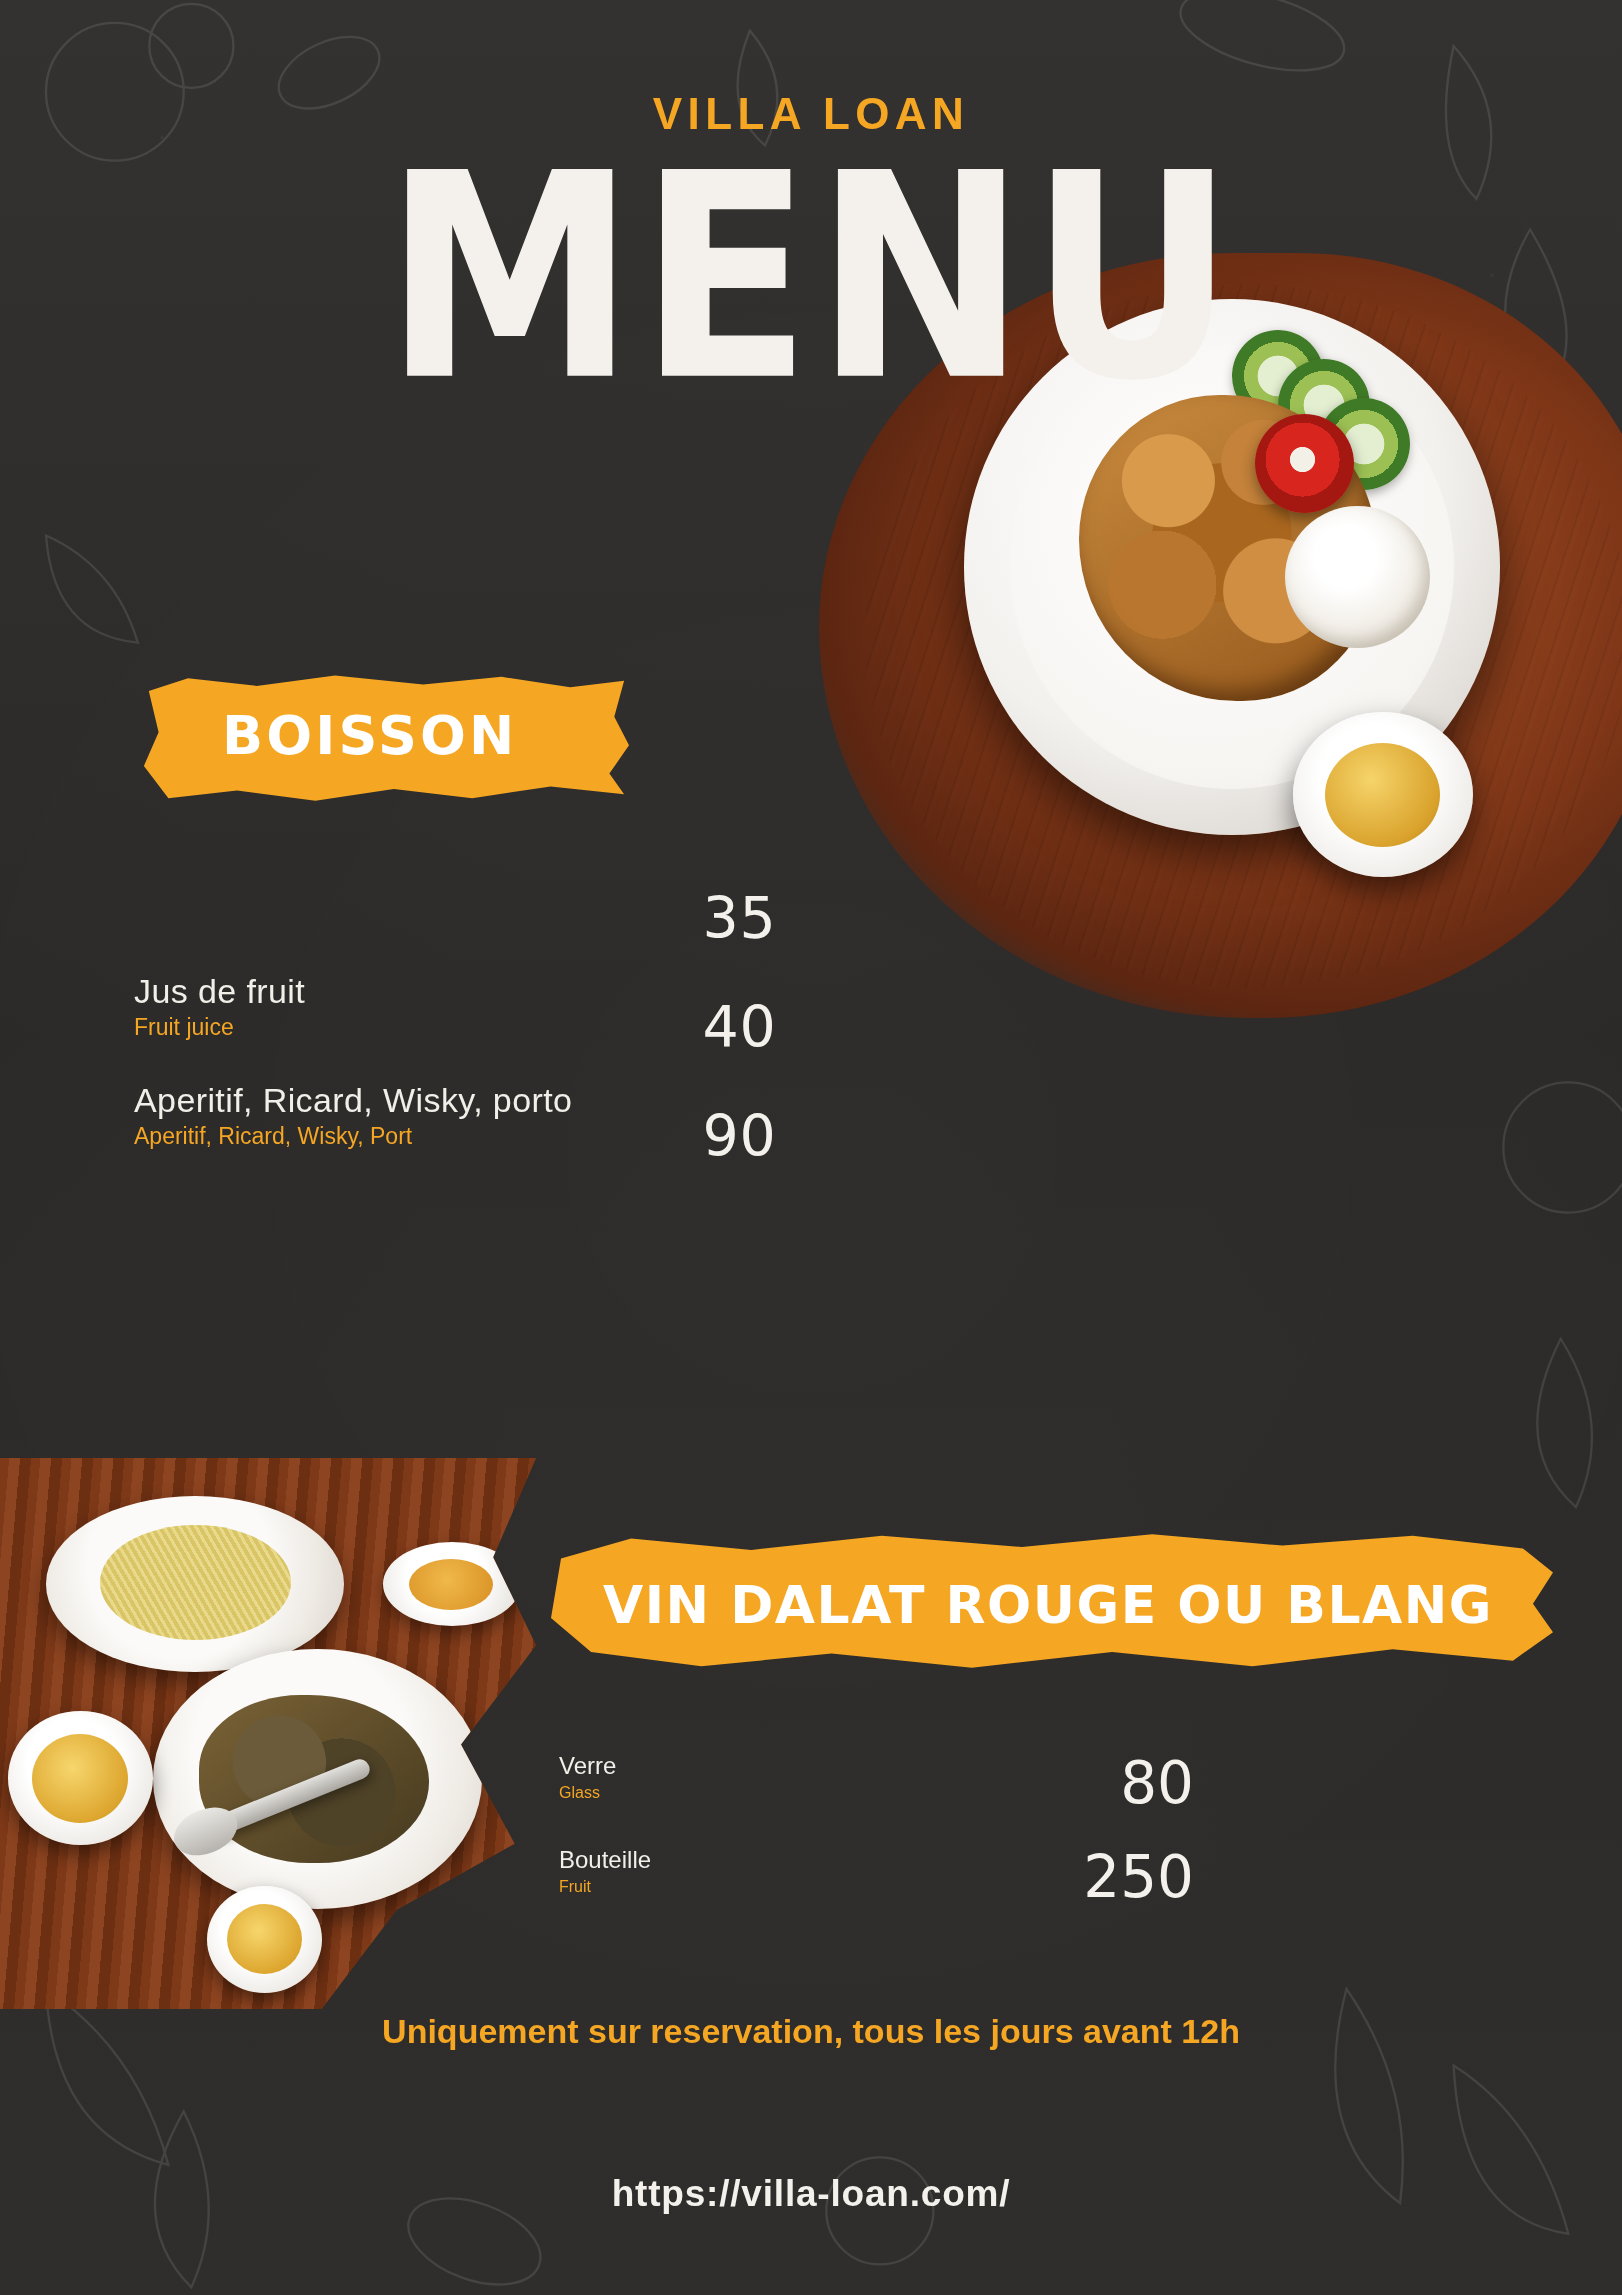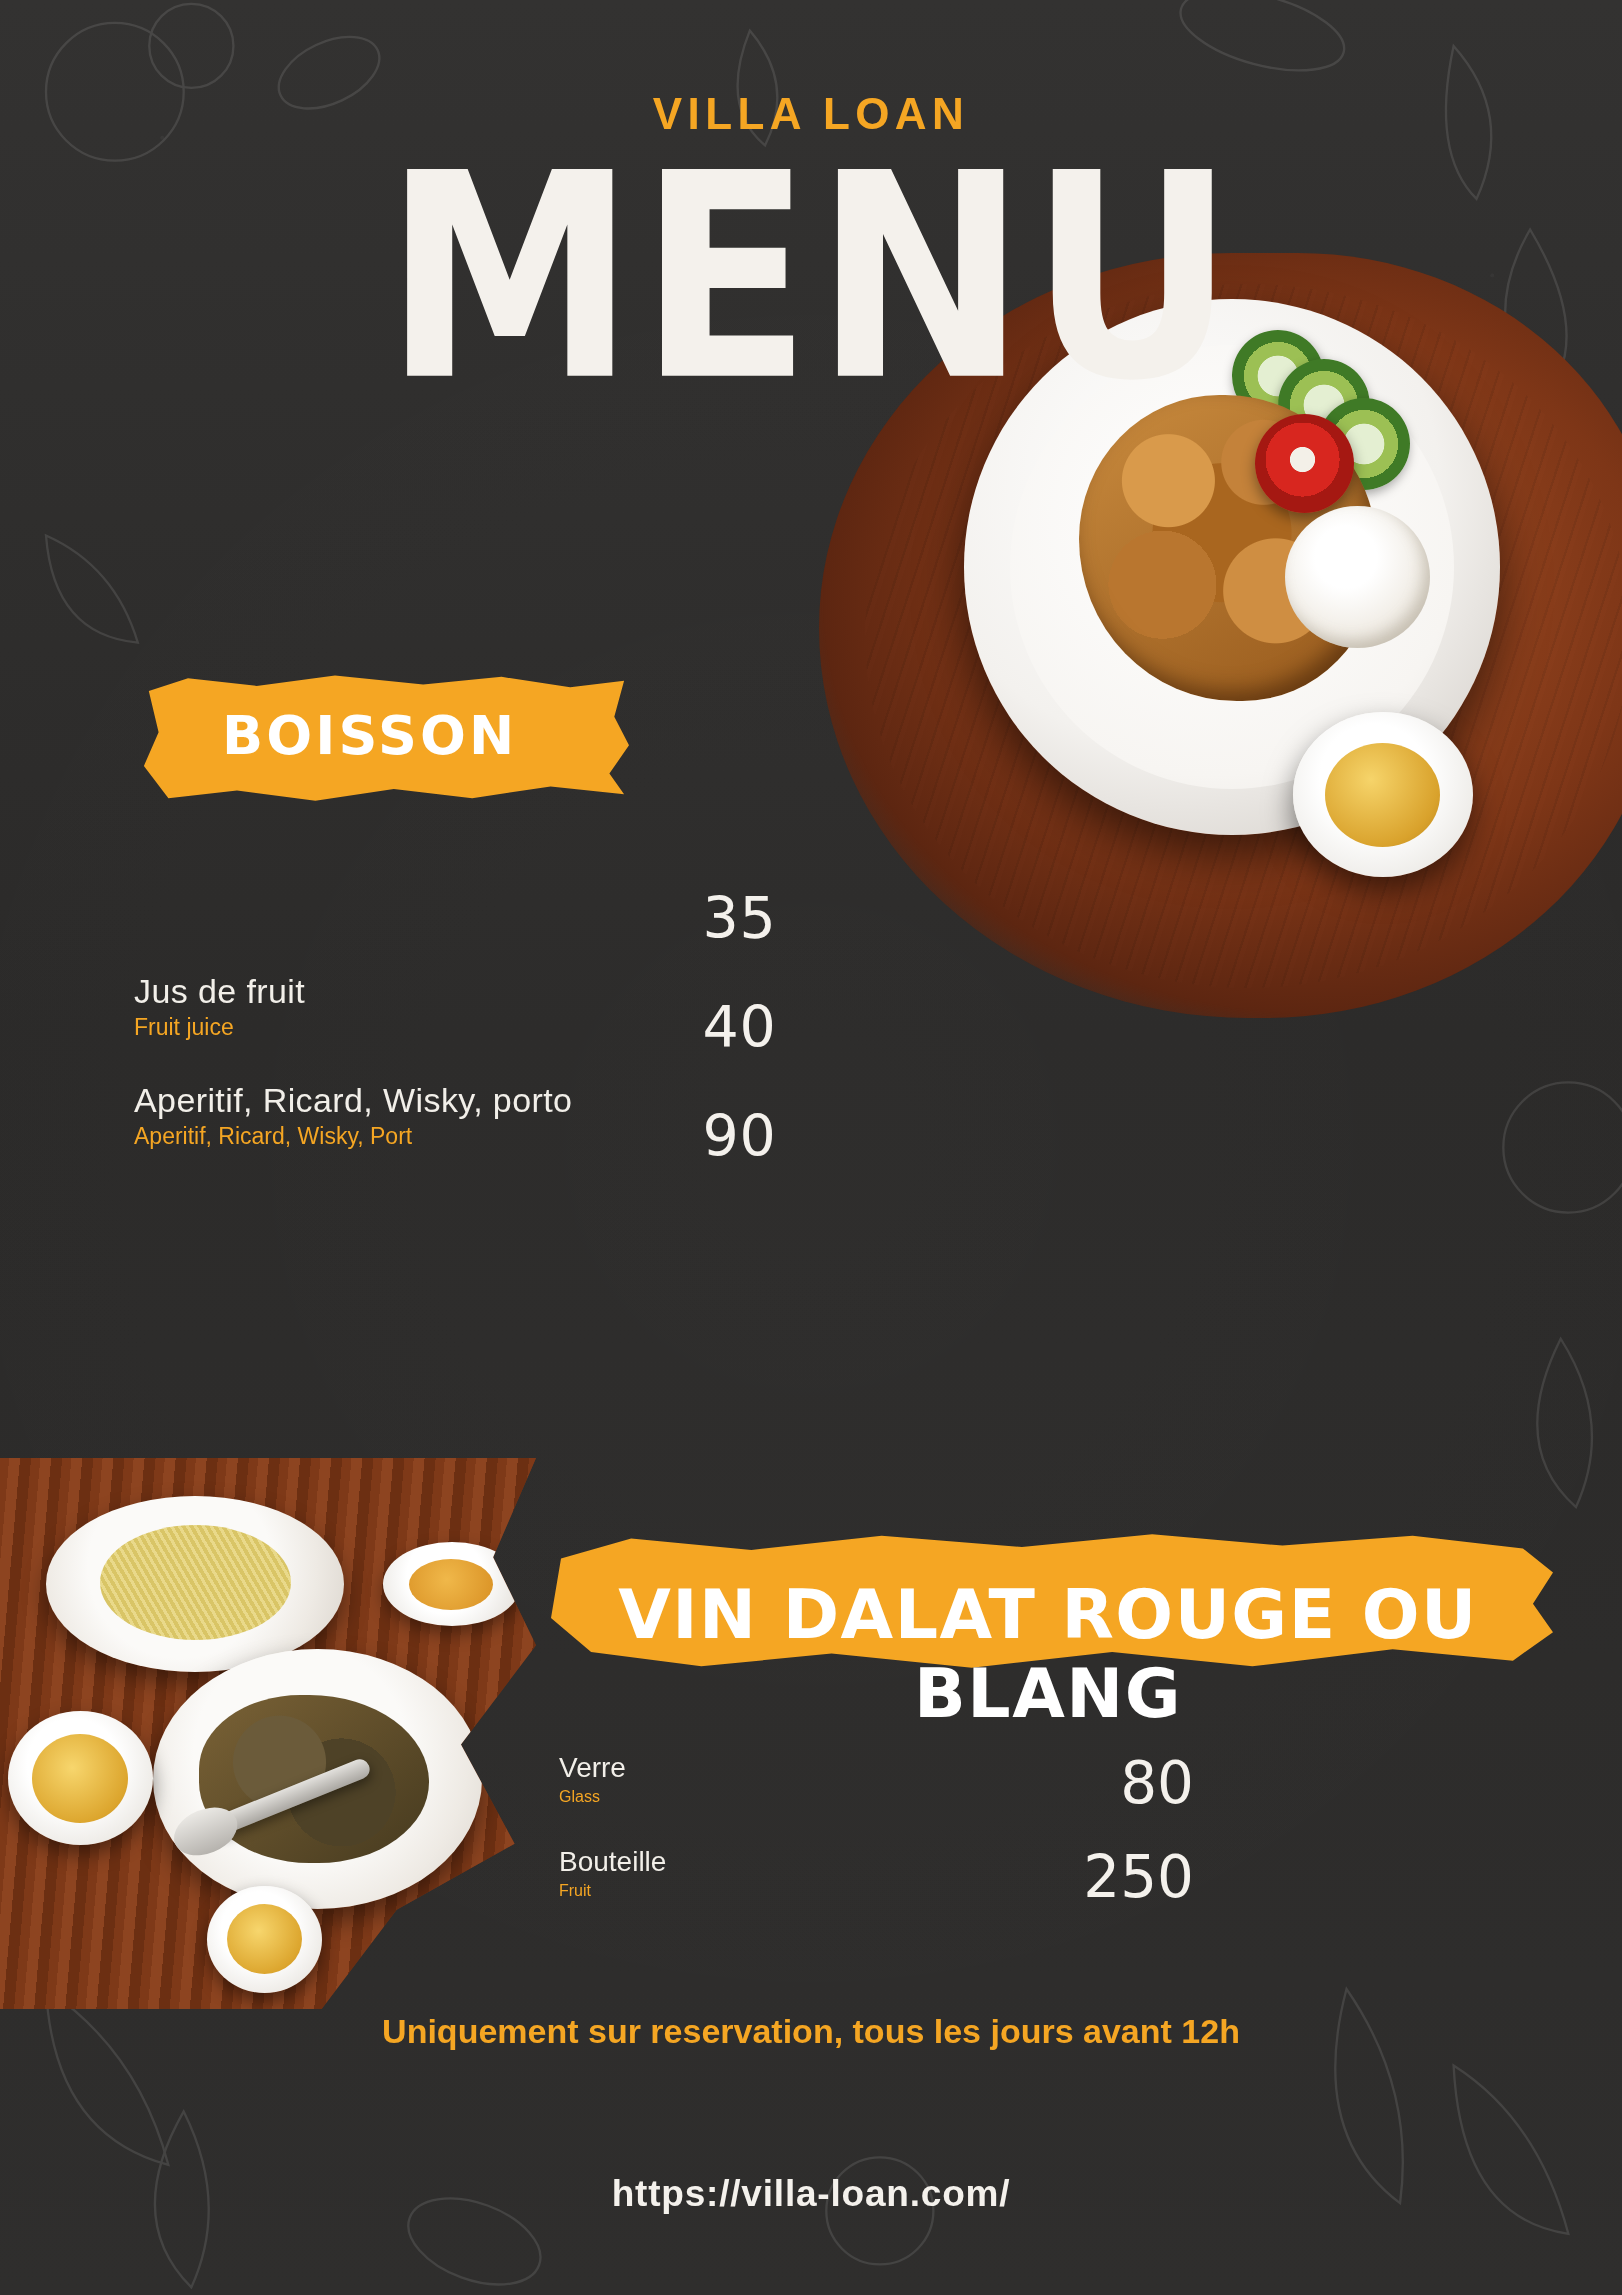--- a/index.html
+++ b/index.html
@@ -357,21 +357,21 @@
       98% 52%, 100% 72%, 96% 92%, 84% 84%, 70% 96%, 56% 86%, 42% 97%, 28% 87%, 15% 96%, 4% 86%, 0% 62%
     );
   }
   .banner-vin-label {
     position: absolute;
     left: 589px;
     top: 1575px;
     width: 918px;
     text-align: center;
     color: #ffffff;
-    font-size: 68px;
+    font-size: 52px;
     font-weight: bold;
     letter-spacing: 1.5px;
     font-family: "DejaVu Sans", sans-serif;
   }
 
   
   .drinks {
     position: absolute;
     left: 134px;
     top: 863px;
@@ -416,21 +416,21 @@
     top: 1752px;
     width: 658px;
   }
   .wine-row {
     position: relative;
     margin-bottom: 17px;
     min-height: 77px;
   }
   .wine-fr {
     color: #f2efe9;
-    font-size: 28px;
+    font-size: 24px;
     font-family: "Liberation Sans", sans-serif;
   }
   .wine-en {
     color: #f5a623;
     font-size: 16px;
     margin-top: 4px;
     font-family: "Liberation Sans", sans-serif;
   }
   .wine-price {
     position: absolute;

